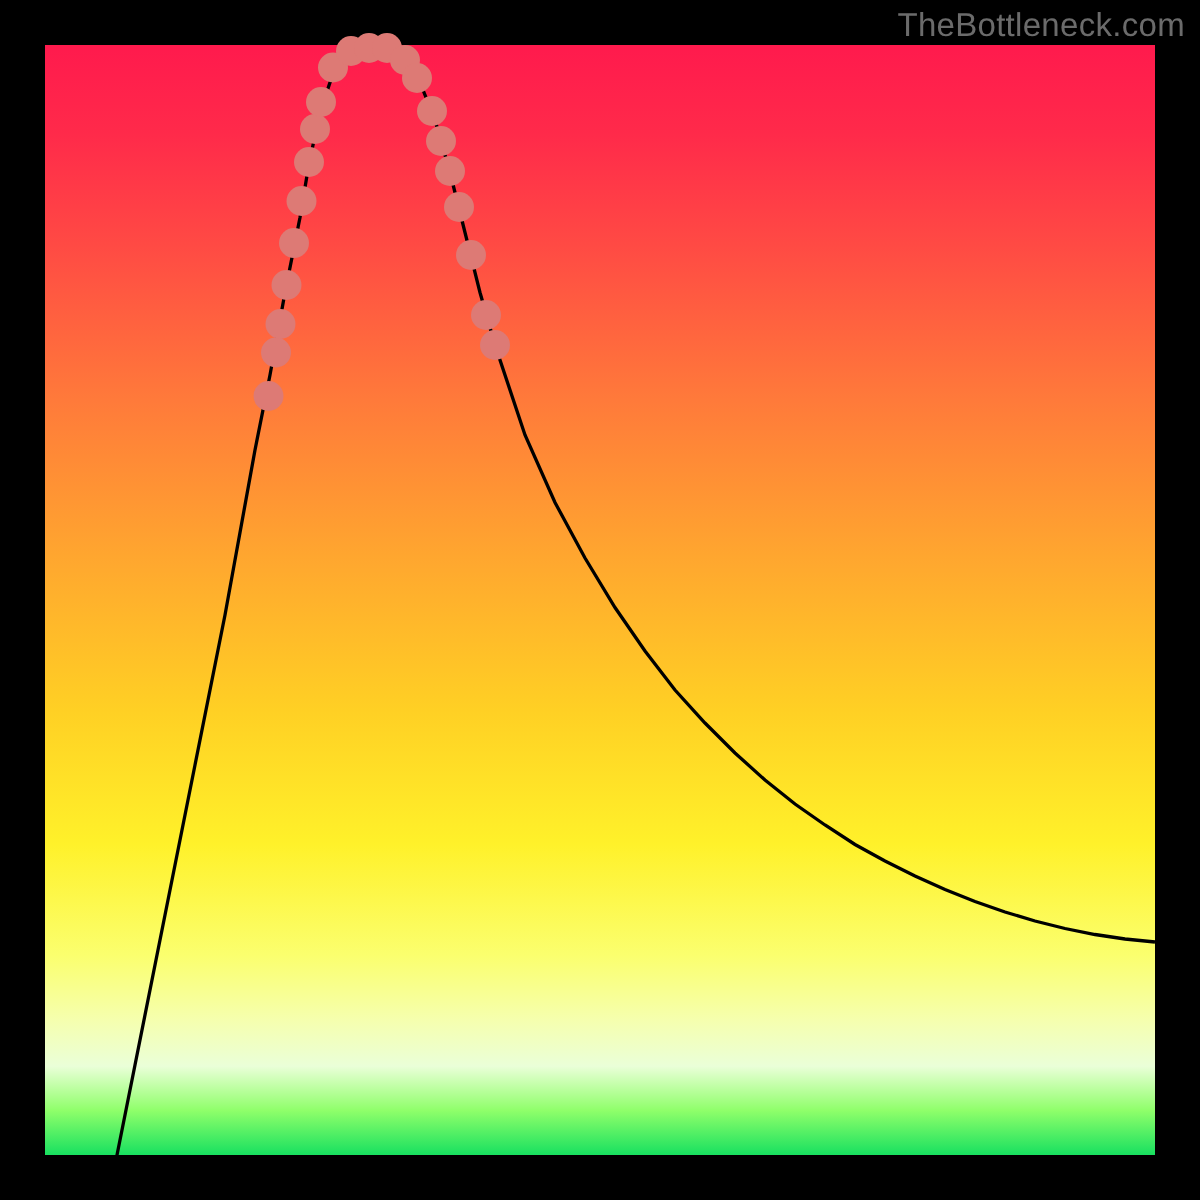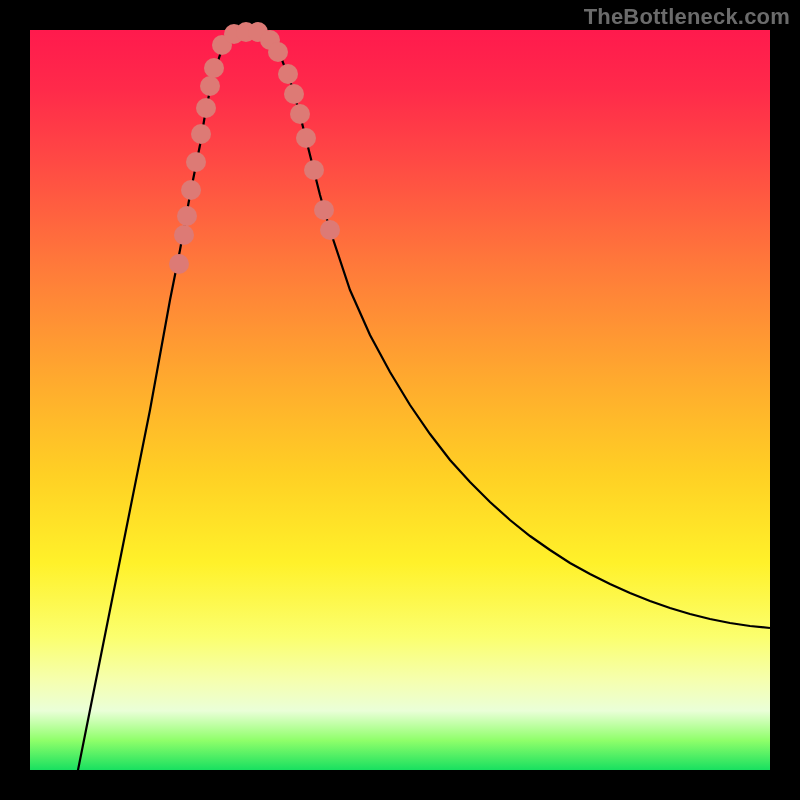--- a/index.html
+++ b/index.html
@@ -42,21 +42,21 @@
       #18e060 100%
     );
   }
   .watermark {
     position: absolute;
     top: 4px;
     right: 10px;
     color: #6b6b6b;
     font-size: 22px;
     letter-spacing: 0.2px;
-    font-weight: 700;
+    font-weight: 400;
     user-select: none;
   }
   svg.curve {
     position: absolute;
     left: 0;
     top: 0;
     width: 740px;
     height: 740px;
     overflow: visible;
   }

